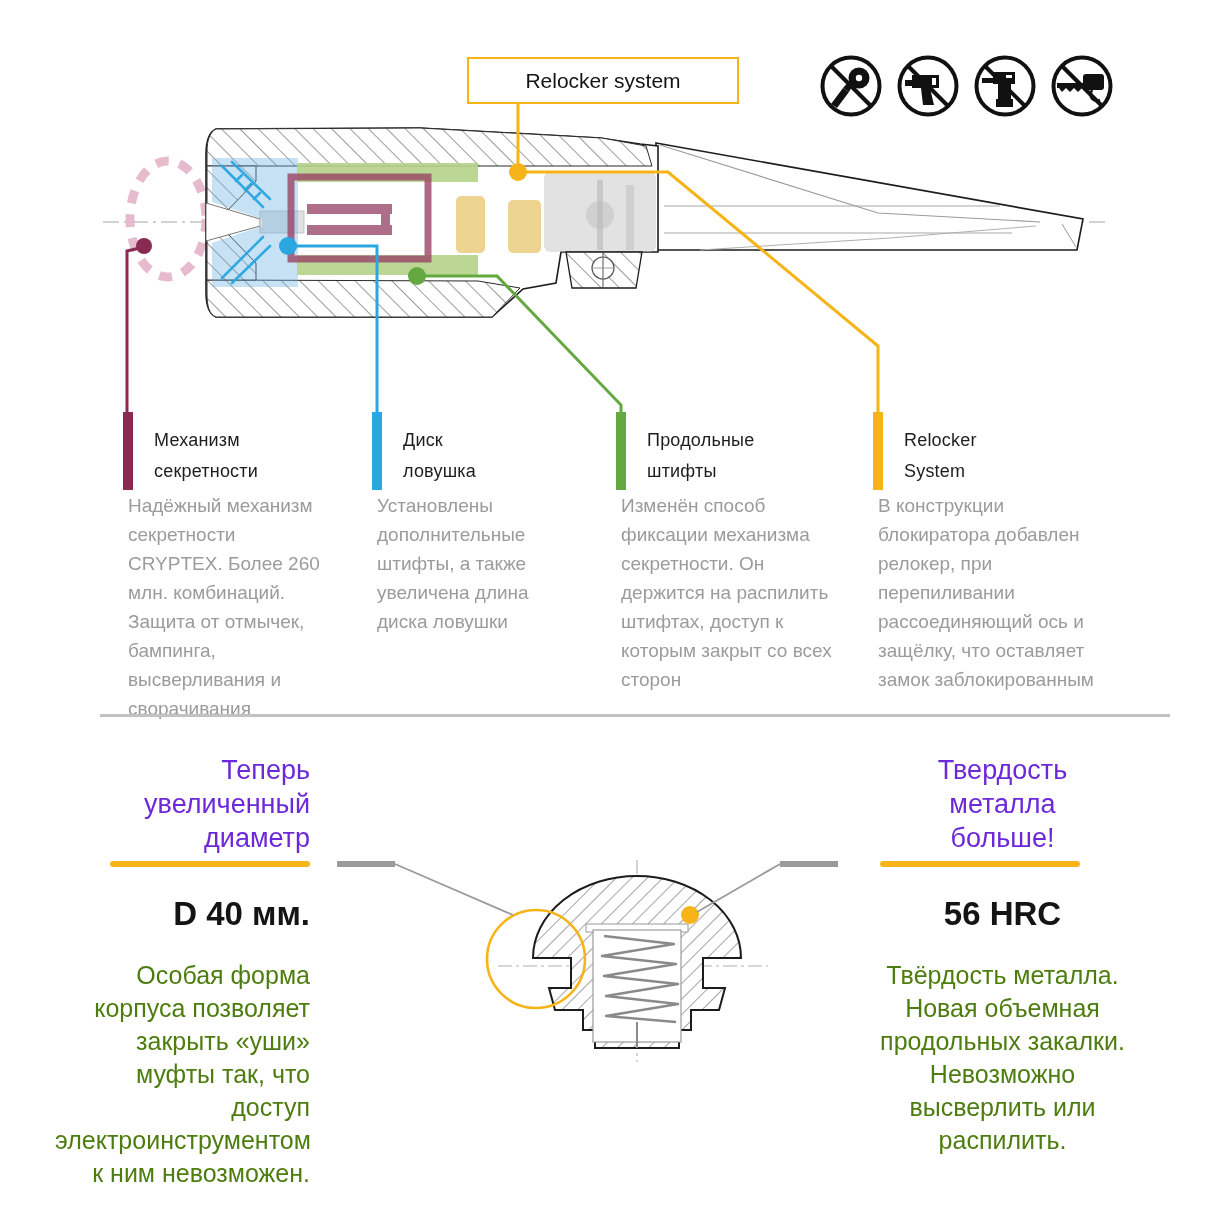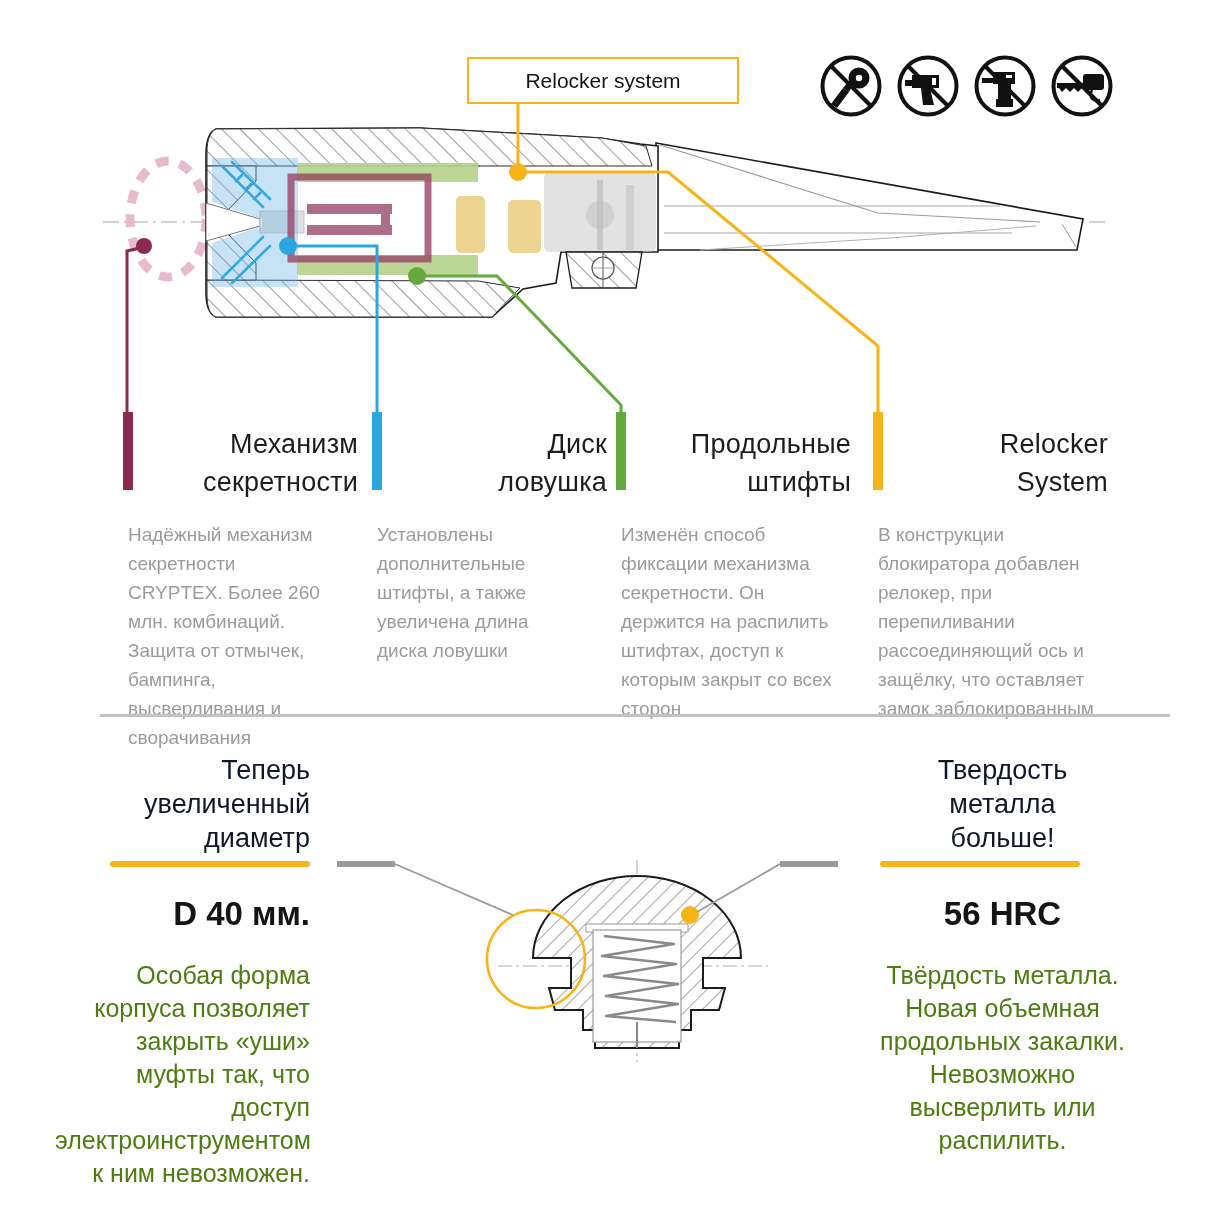--- a/index.html
+++ b/index.html
@@ -9,34 +9,34 @@
   
   .relocker-box{left:467px;top:57px;width:268px;height:43px;border:2.5px solid #f7b418;
                 background:#fff;display:flex;align-items:center;justify-content:center;
                 font-size:21px;color:#141414;}
   
   .icons-row{left:819px;top:54px;display:flex;gap:13px;}
   .icons-row svg{display:block;}
   
   .feature{top:412px;width:235px;}
   .feature .bar{position:absolute;left:0;top:0;width:10px;height:78px;}
-  .feature h3{margin:13px 0 0 31px;font-size:27px;line-height:38px;font-weight:400;
-              color:#1d1d1d;white-space:pre-line;letter-spacing:.2px;text-align:right;}
-  .feature p{margin:19px 0 0 5px;font-size:19px;line-height:29px;color:#9b9b9b;}
+  .feature h3{margin:13px 0 0 31px;font-size:18px;line-height:31px;font-weight:400;
+              color:#1d1d1d;white-space:pre-line;letter-spacing:.2px;}
+  .feature p{margin:4px 0 0 5px;font-size:19px;line-height:29px;color:#9b9b9b;}
   .f1{left:123px;} .f2{left:372px;} .f3{left:616px;} .f4{left:873px;}
   .f1 .bar{background:#8a2951;} .f2 .bar{background:#2aa7e0;}
   .f3 .bar{background:#63a93f;} .f4 .bar{background:#f7b418;}
   .f1 p{width:205px;} .f2 p{width:205px;} .f3 p{width:219px;} .f4 p{width:219px;}
   
   .divider{left:100px;top:714px;width:1070px;height:2.5px;background:#c2c2c2;}
   
   .spec{top:753px;}
   .spec-left{left:55px;width:255px;text-align:right;}
   .spec-right{left:880px;width:245px;text-align:center;}
-  .spec .spec-title{font-size:27px;line-height:34px;color:#0f172a;white-space:pre-line;}
+  .spec .spec-title{font-size:27px;line-height:34px;color:#6d28d9;white-space:pre-line;}
   .spec .spec-underline{width:200px;height:6px;border-radius:3px;background:#f7b418;margin-top:6px;}
   .spec-left .spec-underline{margin-left:auto;}
   .spec .spec-value{font-size:33px;font-weight:bold;color:#141414;margin-top:28px;}
   .spec .spec-desc{font-size:25px;line-height:33px;color:#4d7c0f;margin-top:26px;}
 </style>
 </head>
 <body>
 
 <div class="stage">
 

